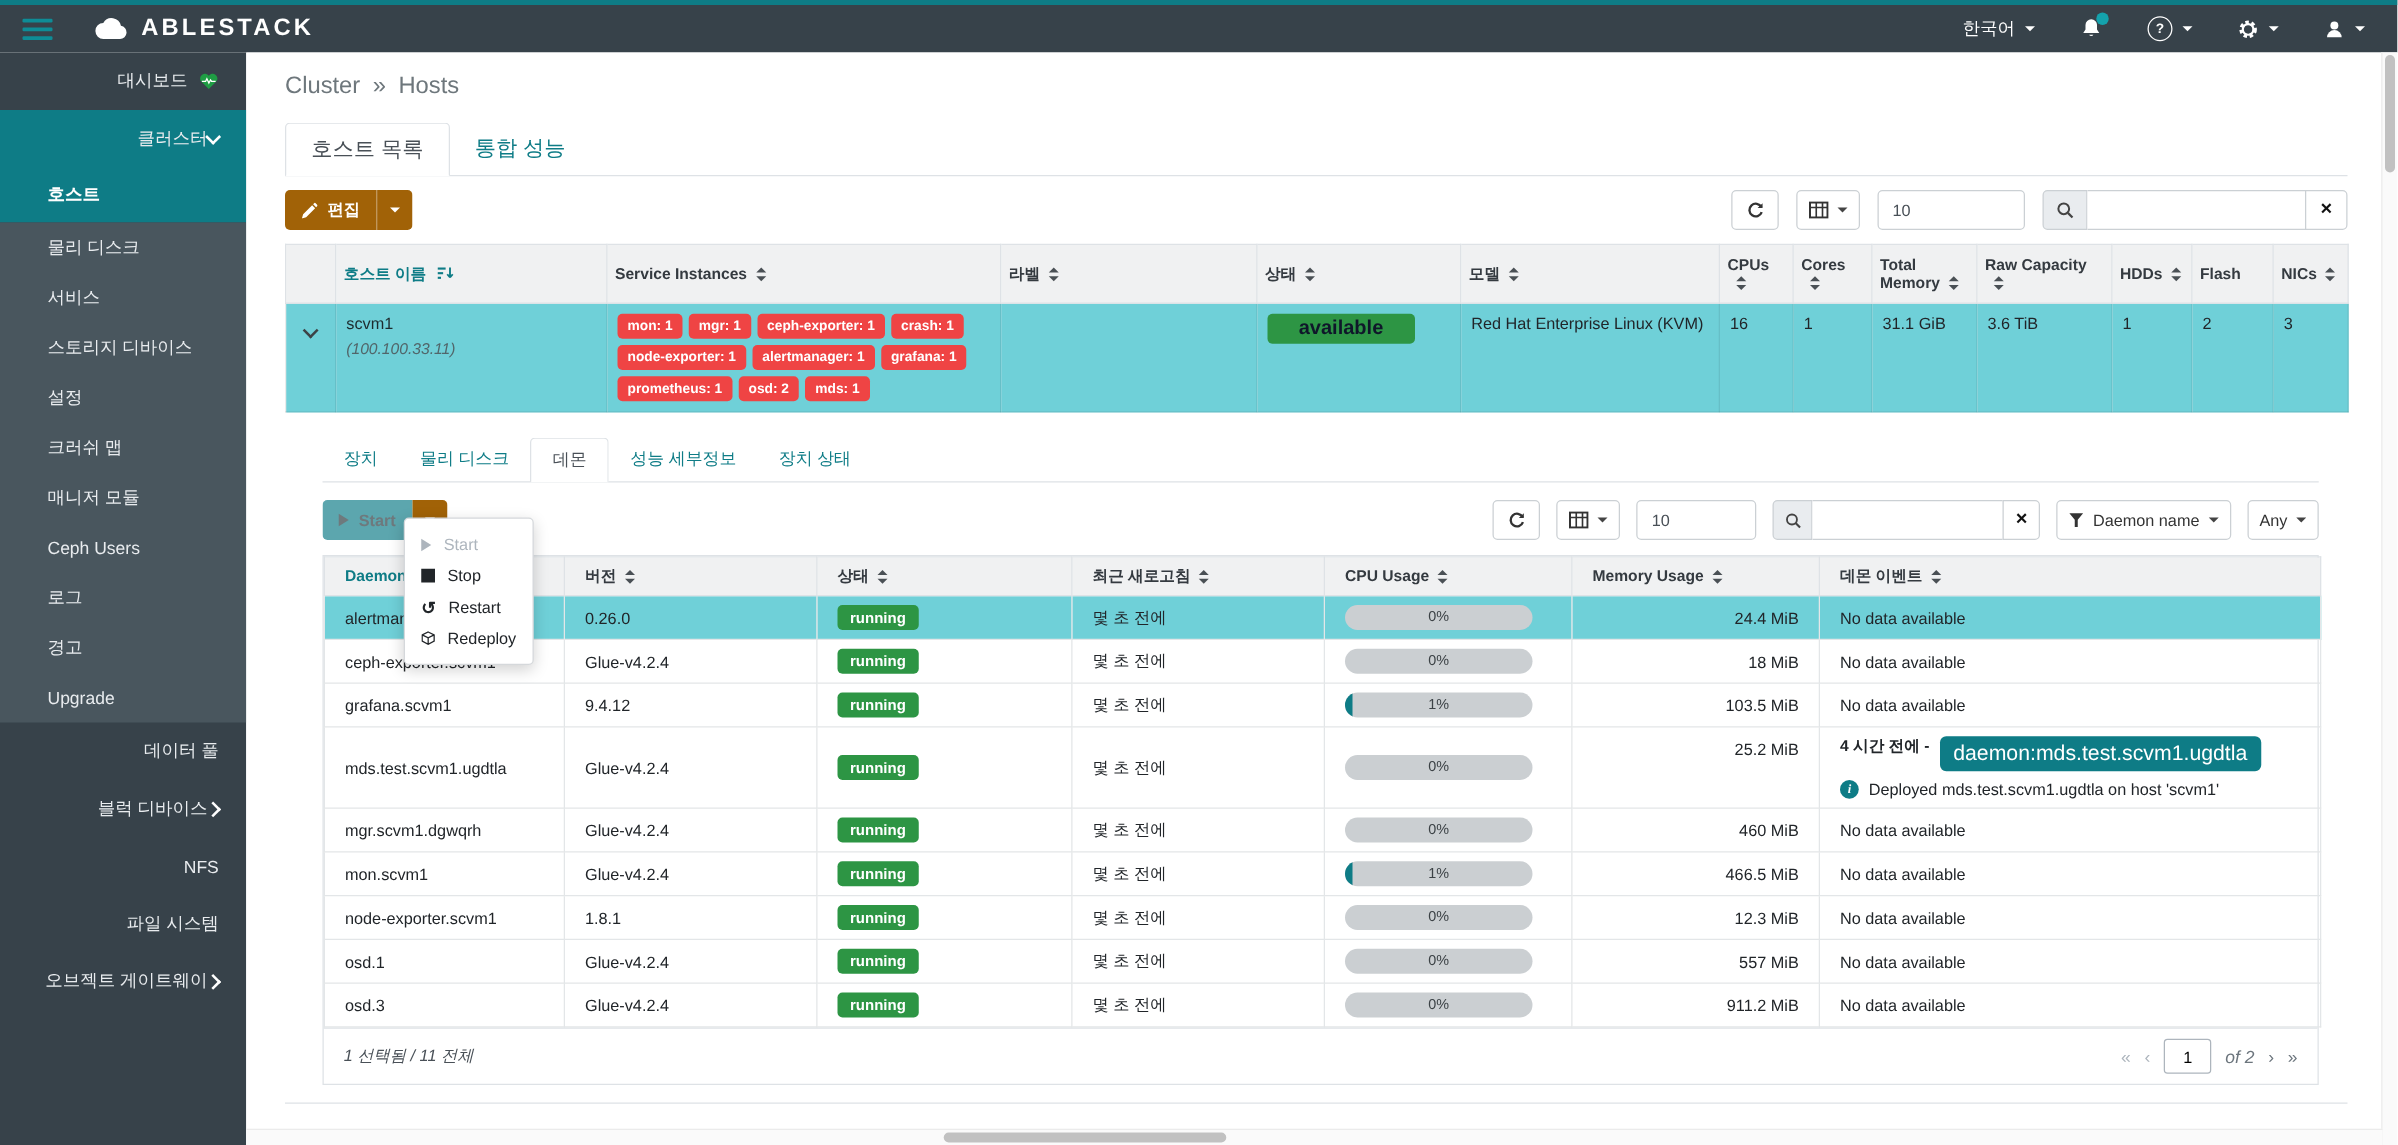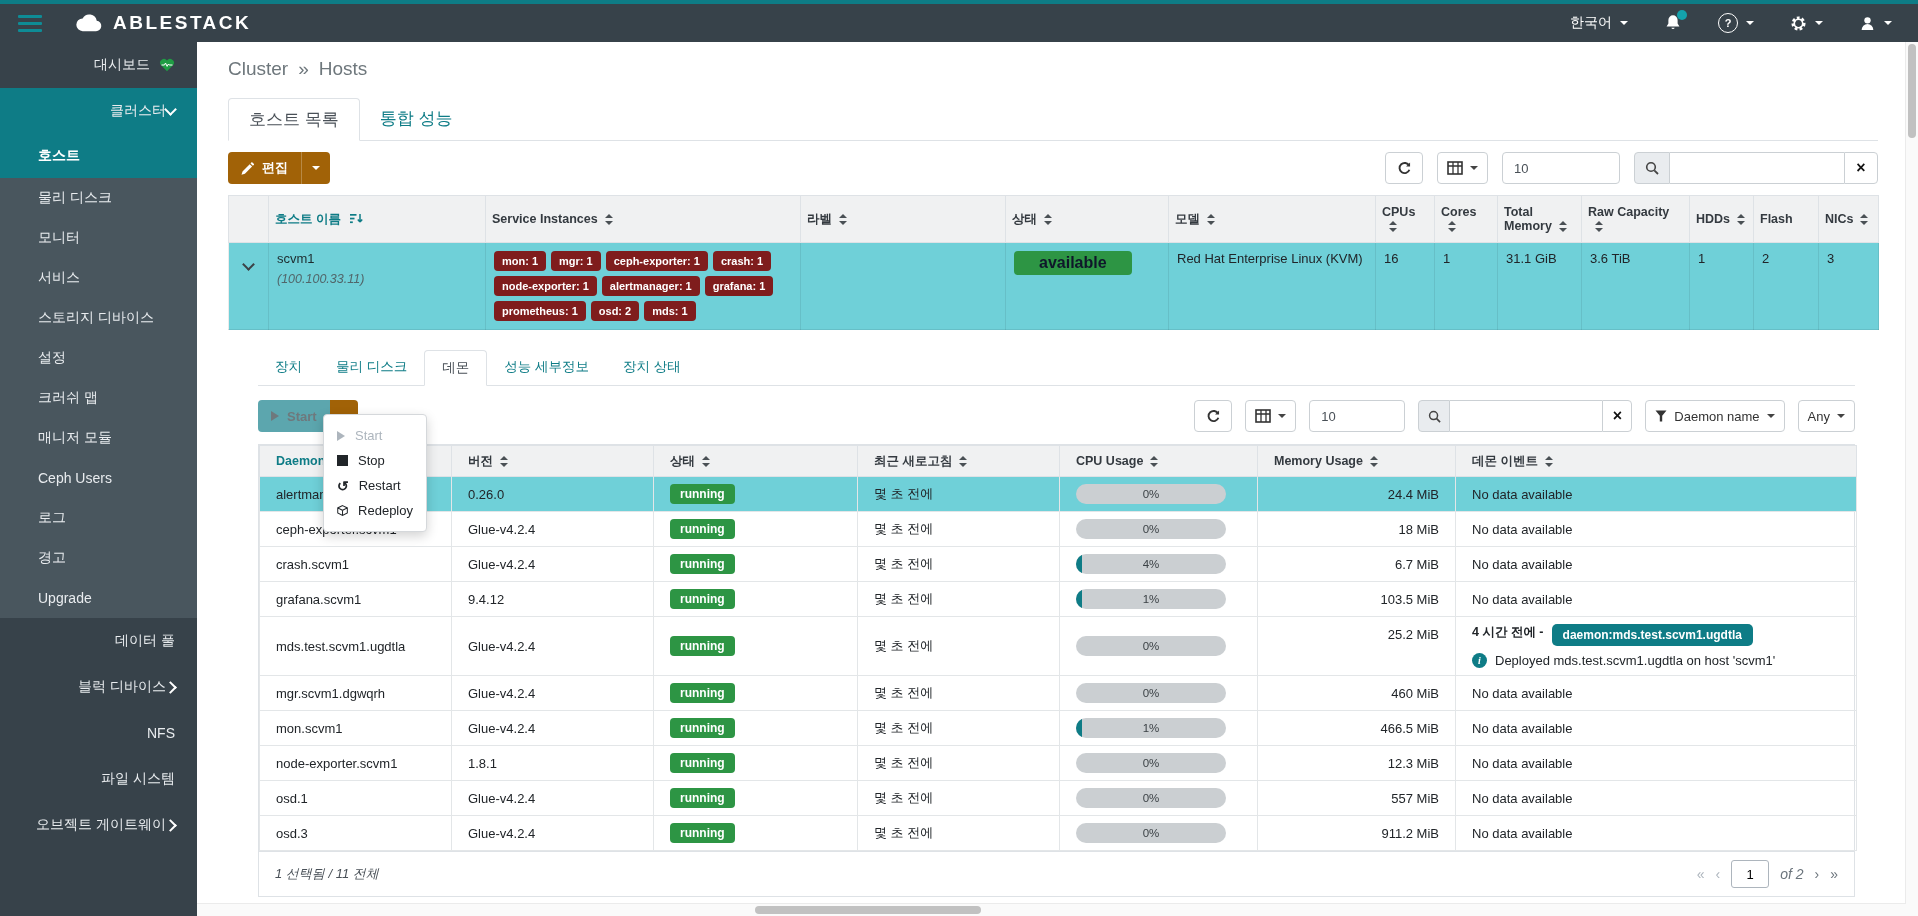--- a/index.html
+++ b/index.html
@@ -69,21 +69,21 @@
   .host-table th{background:#F0F1F2;border:1px solid #DEE2E6;padding:6px 6px;text-align:left;
                  font-weight:bold;color:#343A40;font-size:12.5px;height:34px;vertical-align:middle}
   .host-table td{border:1px solid rgba(0,0,0,.08);padding:8px;vertical-align:top}
   .host-row td{background:#6FD0D8}
   .hostname{color:#1d2b2e}
   .host-ip{font-style:italic;color:#51666A;font-size:12.5px;margin-top:6px}
   .sorter{display:inline-block;width:8px;height:11px;position:relative;margin-left:7px;vertical-align:middle}
   .sorter::before{content:"";position:absolute;top:0;left:0;border-left:4px solid transparent;border-right:4px solid transparent;border-bottom:4px solid #4a5055}
   .sorter::after{content:"";position:absolute;bottom:0;left:0;border-left:4px solid transparent;border-right:4px solid transparent;border-top:4px solid #4a5055}
   .th-teal{color:#0E7C86 !important}
-  .badge{display:inline-block;background:#7f1d1d;color:#fff;font-weight:bold;font-size:11px;padding:4px 8px;border-radius:4px;white-space:nowrap}
+  .badge{display:inline-block;background:#ef4444;color:#fff;font-weight:bold;font-size:11px;padding:4px 8px;border-radius:4px;white-space:nowrap}
   .badge-line{display:flex;gap:5px;margin-bottom:5px}
   .status-badge{display:inline-block;background:#2D9544;color:#0f172a;font-weight:bold;font-size:16px;padding:3px 25px;border-radius:4px}
 
   
   .expand-panel{padding:20px 23px 14px 30px;border-bottom:1px solid #DEE2E6}
   .subtabs{display:flex;border-bottom:1px solid #DEE2E6}
   .subtab{padding:8px 17px;font-size:13.5px;color:#0E7C86;cursor:pointer;margin-bottom:-1px}
   .subtab.active{background:#fff;border:1px solid #DEE2E6;border-bottom:1px solid #fff;border-radius:4px 4px 0 0;color:#495057}
   .daemon-toolbar{display:flex;justify-content:space-between;align-items:center;margin:14px 0 12px}
   .dt-right{display:flex;align-items:center;gap:13px}
@@ -92,21 +92,21 @@
   .daemon-table{width:100%;font-size:13px}
   .daemon-table th{background:#F0F1F2;border:1px solid #DEE2E6;padding:5px 16px;text-align:left;font-weight:bold;color:#343A40;font-size:12.5px;height:20px}
   .daemon-table td{border:1px solid #E3E6E8;padding:7px 16px;vertical-align:middle;height:20px}
   .daemon-table tr.selected td{background:#6FD0D8}
   .cell-right{text-align:right}
   .run-badge{display:inline-block;background:#2D9544;color:#fff;font-weight:bold;font-size:12px;padding:3px 10px;border-radius:4px}
   .cpubar{width:150px;height:20px;background:#CBCFD2;border-radius:10px;position:relative;overflow:hidden}
   .cpufill{position:absolute;left:0;top:0;bottom:0;background:#0E7C86;border-radius:10px 0 0 10px}
   .cpulabel{position:absolute;inset:0;display:flex;align-items:center;justify-content:center;font-size:11.5px;color:#3C4246}
   .event-line1{font-weight:bold;font-size:12.5px;display:flex;align-items:flex-start;gap:8px}
-  .event-badge{background:#0E7C86;color:#fff;font-weight:bold;font-size:12px;padding:4px 11px;border-radius:5px;white-space:nowrap}
+  .event-badge{background:#0E7C86;color:#fff;font-weight:normal;font-size:17px;padding:4px 11px;border-radius:5px;white-space:nowrap}
   .event-line2{display:flex;align-items:center;gap:8px;margin-top:7px;font-size:13px}
   .info-icon{width:15px;height:15px;flex:0 0 auto;border-radius:50%;background:#0E7C86;color:#fff;font-size:10px;font-weight:bold;font-style:italic;display:flex;align-items:center;justify-content:center;font-family:"Liberation Serif",serif}
 
   .daemon-footer{display:flex;justify-content:space-between;align-items:center;padding:8px 16px;border-top:1px solid #DEE2E6}
   .sel-summary{font-style:italic;color:#495057;font-size:13px}
   .pagination{display:flex;align-items:center;gap:11px;font-size:14px;color:#6c757d}
   .pg-muted{color:#ADB5BD}
   .page-input{width:32px;height:24px;border:1px solid #ADB5BD;border-radius:3px;text-align:center;font-size:13px;font-family:inherit}
   .of-label{font-style:italic}
 
@@ -197,21 +197,20 @@
         <div class="side-item">
           <span class="lbl">
               <span>클러스터</span>
             </span>
           <span class="chev down"></span>
         </div>
         <div class="sub-item active">호스트</div>
       </div>
       <div class="submenu">
         <div class="sub-item">물리 디스크</div>
-        <div class="sub-item">모니터</div>
         <div class="sub-item">서비스</div>
         <div class="sub-item">스토리지 디바이스</div>
         <div class="sub-item">설정</div>
         <div class="sub-item">크러쉬 맵</div>
         <div class="sub-item">매니저 모듈</div>
         <div class="sub-item">Ceph Users</div>
         <div class="sub-item">로그</div>
         <div class="sub-item">경고</div>
         <div class="sub-item">Upgrade</div>
       </div>
@@ -481,34 +480,20 @@
                   <td>
                       <div class="cpubar">
                         <div class="cpufill" style="width: 0px;"></div>
                         <div class="cpulabel">0%</div>
                       </div>
                     </td>
                   <td class="cell-right">18 MiB</td>
                   <td>No data available</td>
                 </tr>
                 <tr>
-                  <td>crash.scvm1</td>
-                  <td>Glue-v4.2.4</td>
-                  <td><span class="run-badge">running</span></td>
-                  <td>몇 초 전에</td>
-                  <td>
-                      <div class="cpubar">
-                        <div class="cpufill" style="width: max(4%, 6px);"></div>
-                        <div class="cpulabel">4%</div>
-                      </div>
-                    </td>
-                  <td class="cell-right">6.7 MiB</td>
-                  <td>No data available</td>
-                </tr>
-                <tr>
                   <td>grafana.scvm1</td>
                   <td>9.4.12</td>
                   <td><span class="run-badge">running</span></td>
                   <td>몇 초 전에</td>
                   <td>
                       <div class="cpubar">
                         <div class="cpufill" style="width: max(1%, 6px);"></div>
                         <div class="cpulabel">1%</div>
                       </div>
                     </td>

